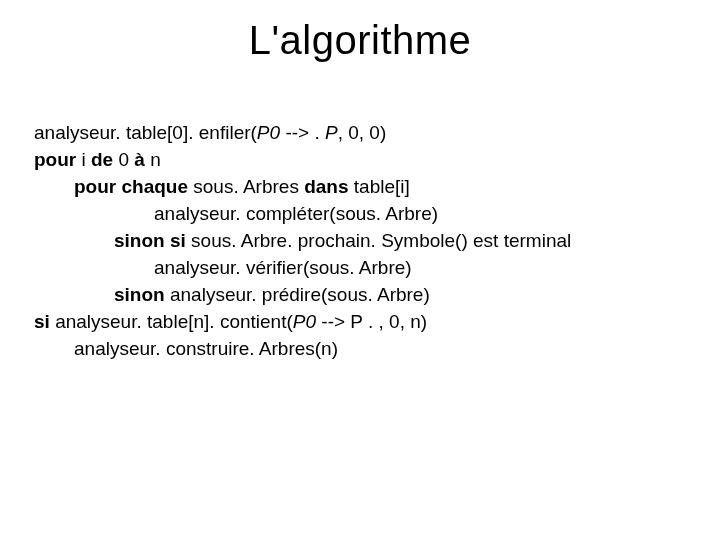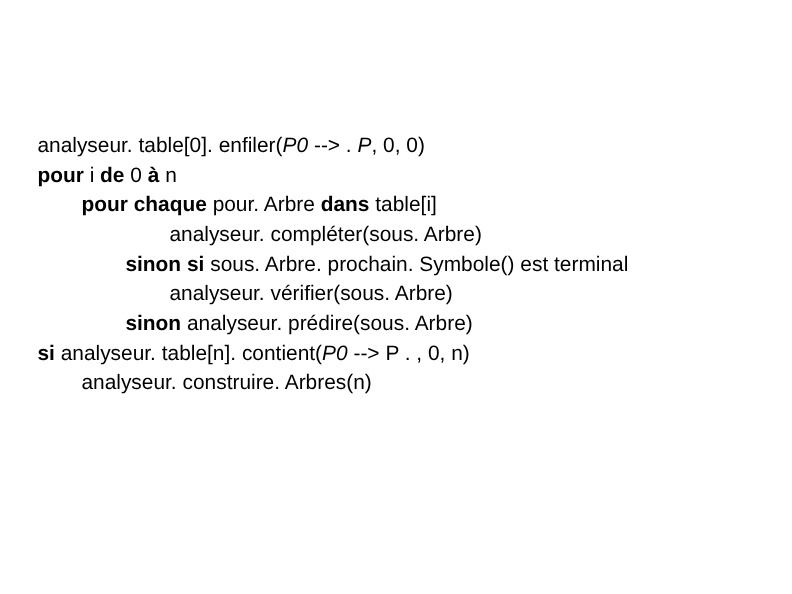--- a/index.html
+++ b/index.html
@@ -40,28 +40,29 @@
   .ind1 { padding-left: 40px; }
   .ind2 { padding-left: 80px; }
   .ind3 { padding-left: 120px; }
   .bold { font-weight: 700; text-align: center; }
   .ital { font-style: italic; }
 </style>
 </head>
 <body>
 
 <div class="slide">
+  <div class="title">L'algorithme</div>
 
   <div class="body">
 
     <div class="line"><span>analyseur. table[0]. enfiler(</span><span class="ital">P0 </span><span>--&gt; . </span><span class="ital">P</span><span>, 0, 0)</span></div>
 
     <div class="line"><span class="bold">pour </span><span>i </span><span class="bold">de </span><span>0 </span><span class="bold">à </span><span>n</span></div>
 
-    <div class="line ind1"><span class="bold">pour chaque </span><span>pour. Arbre </span><span class="bold">dans </span><span>table[i]</span></div>
+    <div class="line ind1"><span class="bold">pour chaque </span><span>sous. Arbres </span><span class="bold">dans </span><span>table[i]</span></div>
 
 
     <div class="line ind3"><span>analyseur. compléter(sous. Arbre)</span></div>
 
     <div class="line ind2"><span class="bold">sinon si </span><span>sous. Arbre. prochain. Symbole() est terminal</span></div>
 
     <div class="line ind3"><span>analyseur. vérifier(sous. Arbre)</span></div>
 
     <div class="line ind2"><span class="bold">sinon </span><span>analyseur. prédire(sous. Arbre)</span></div>
 

